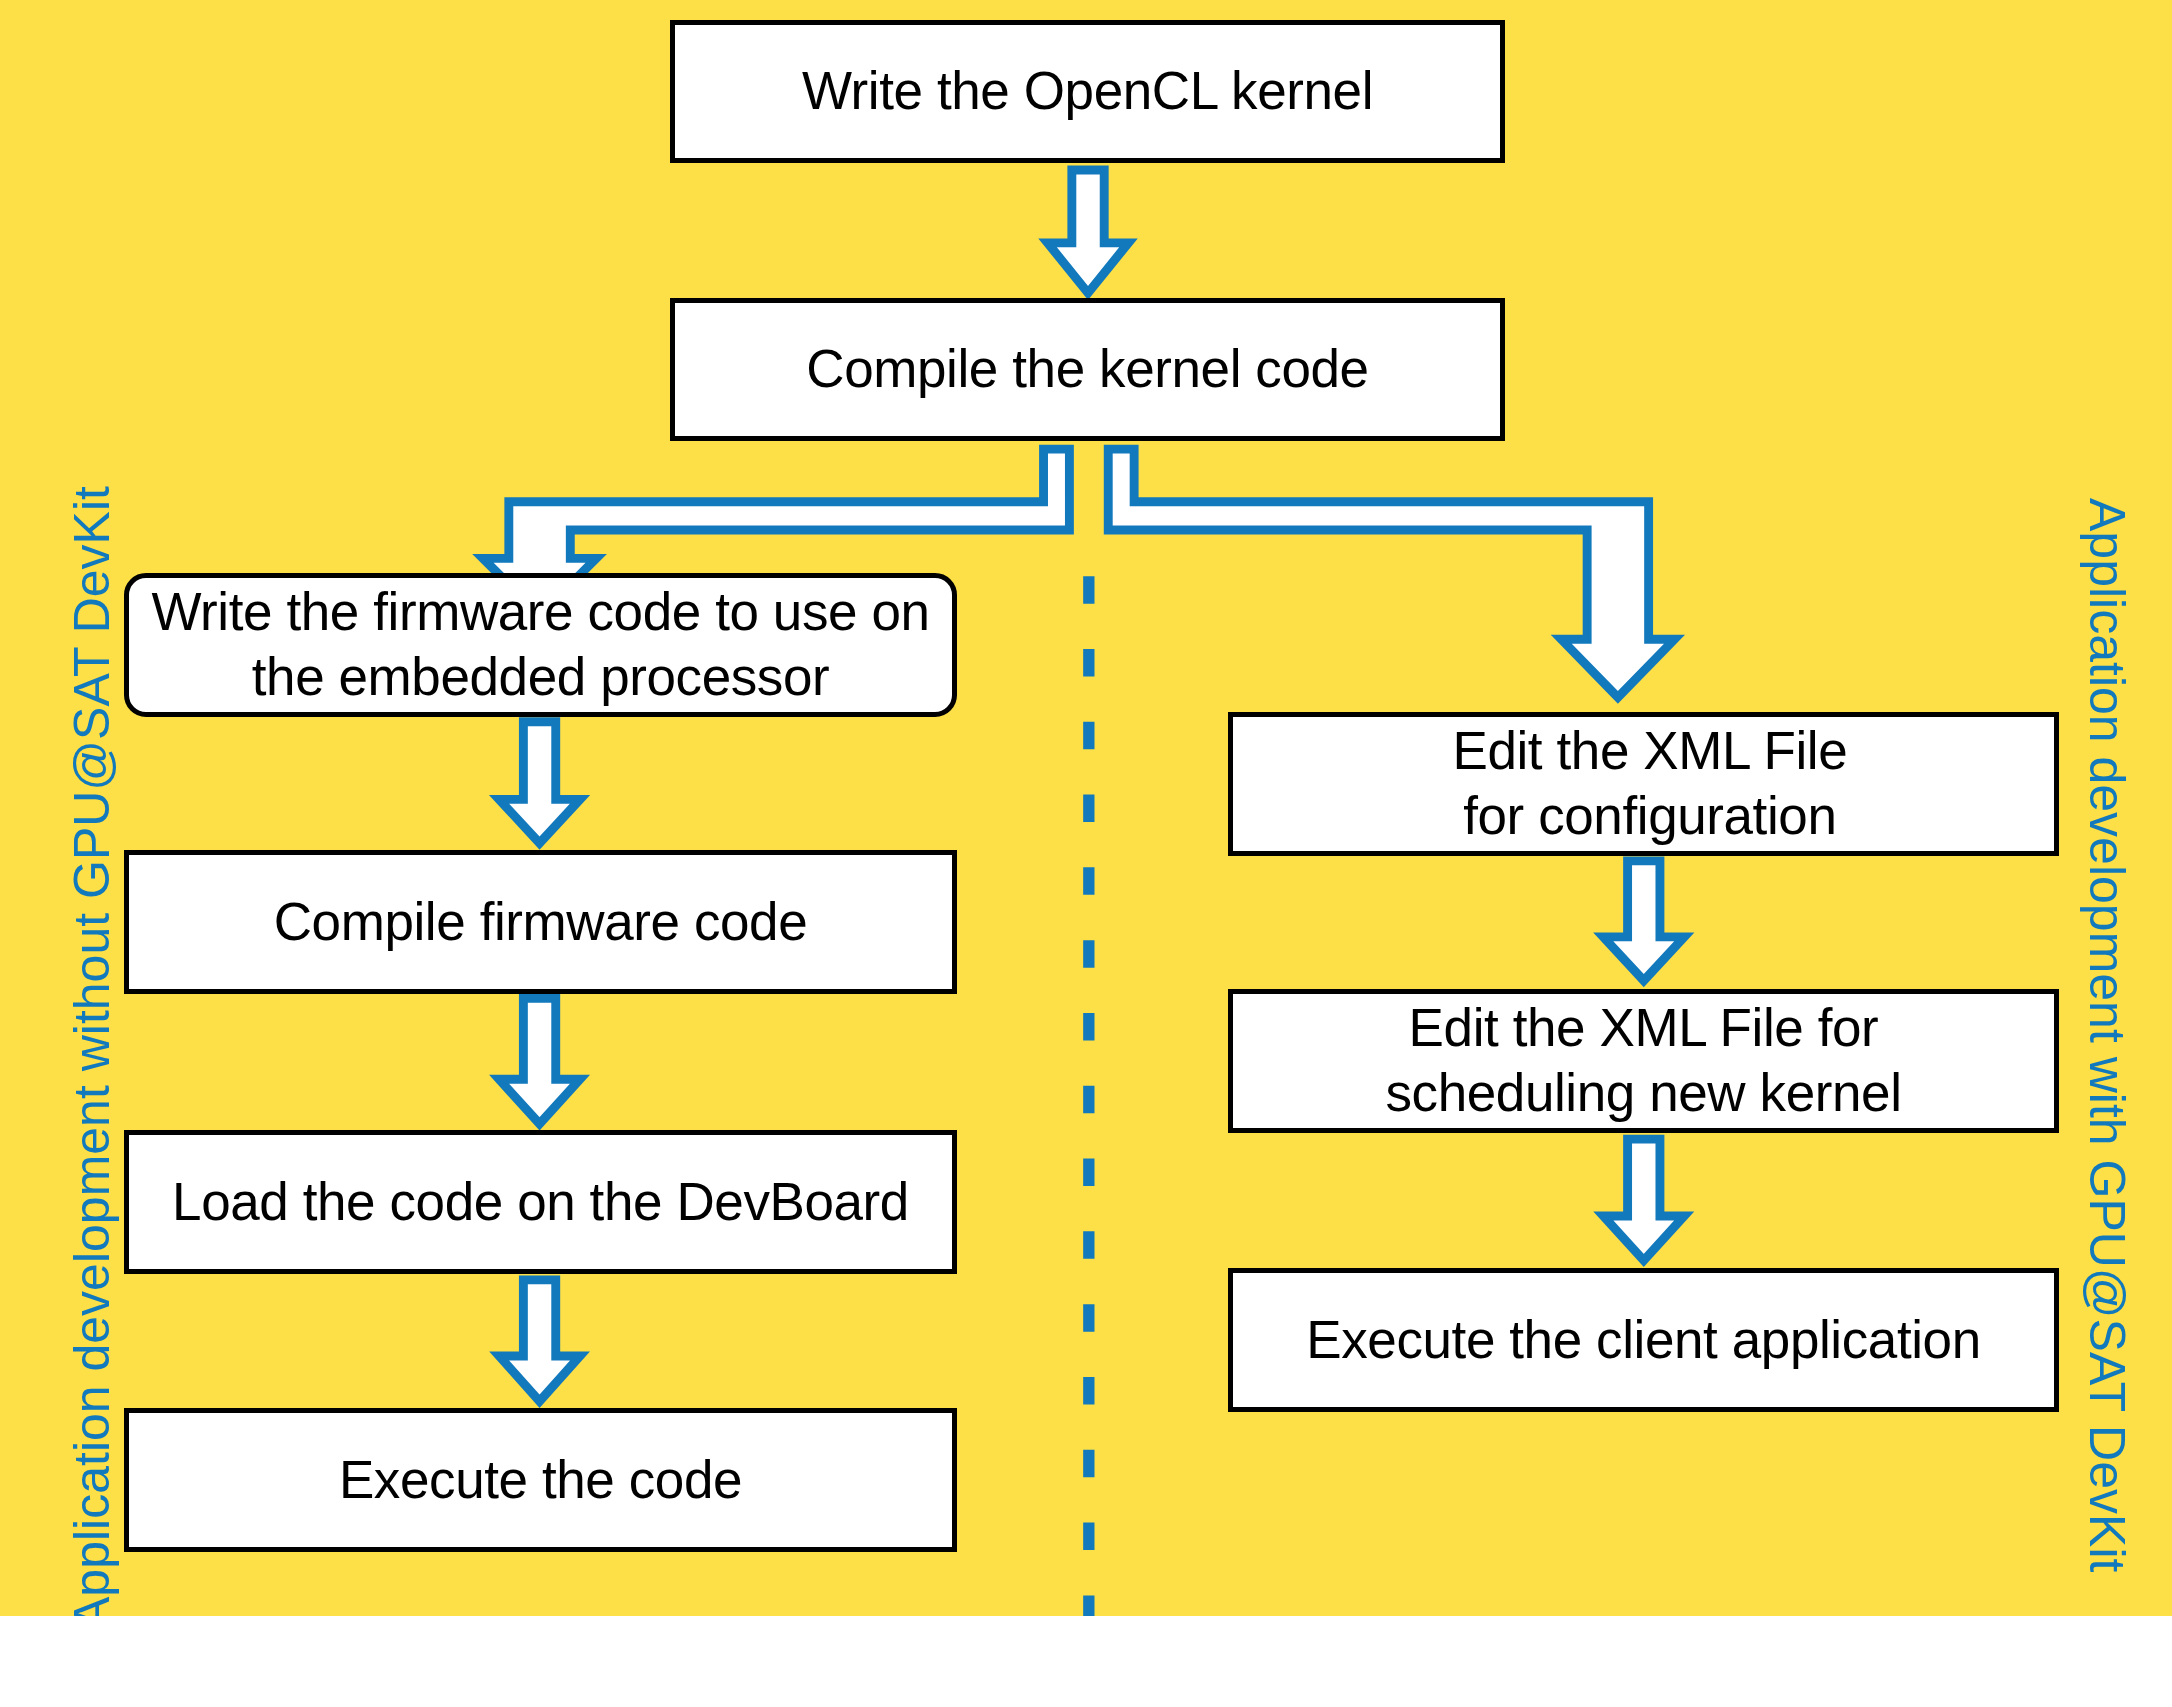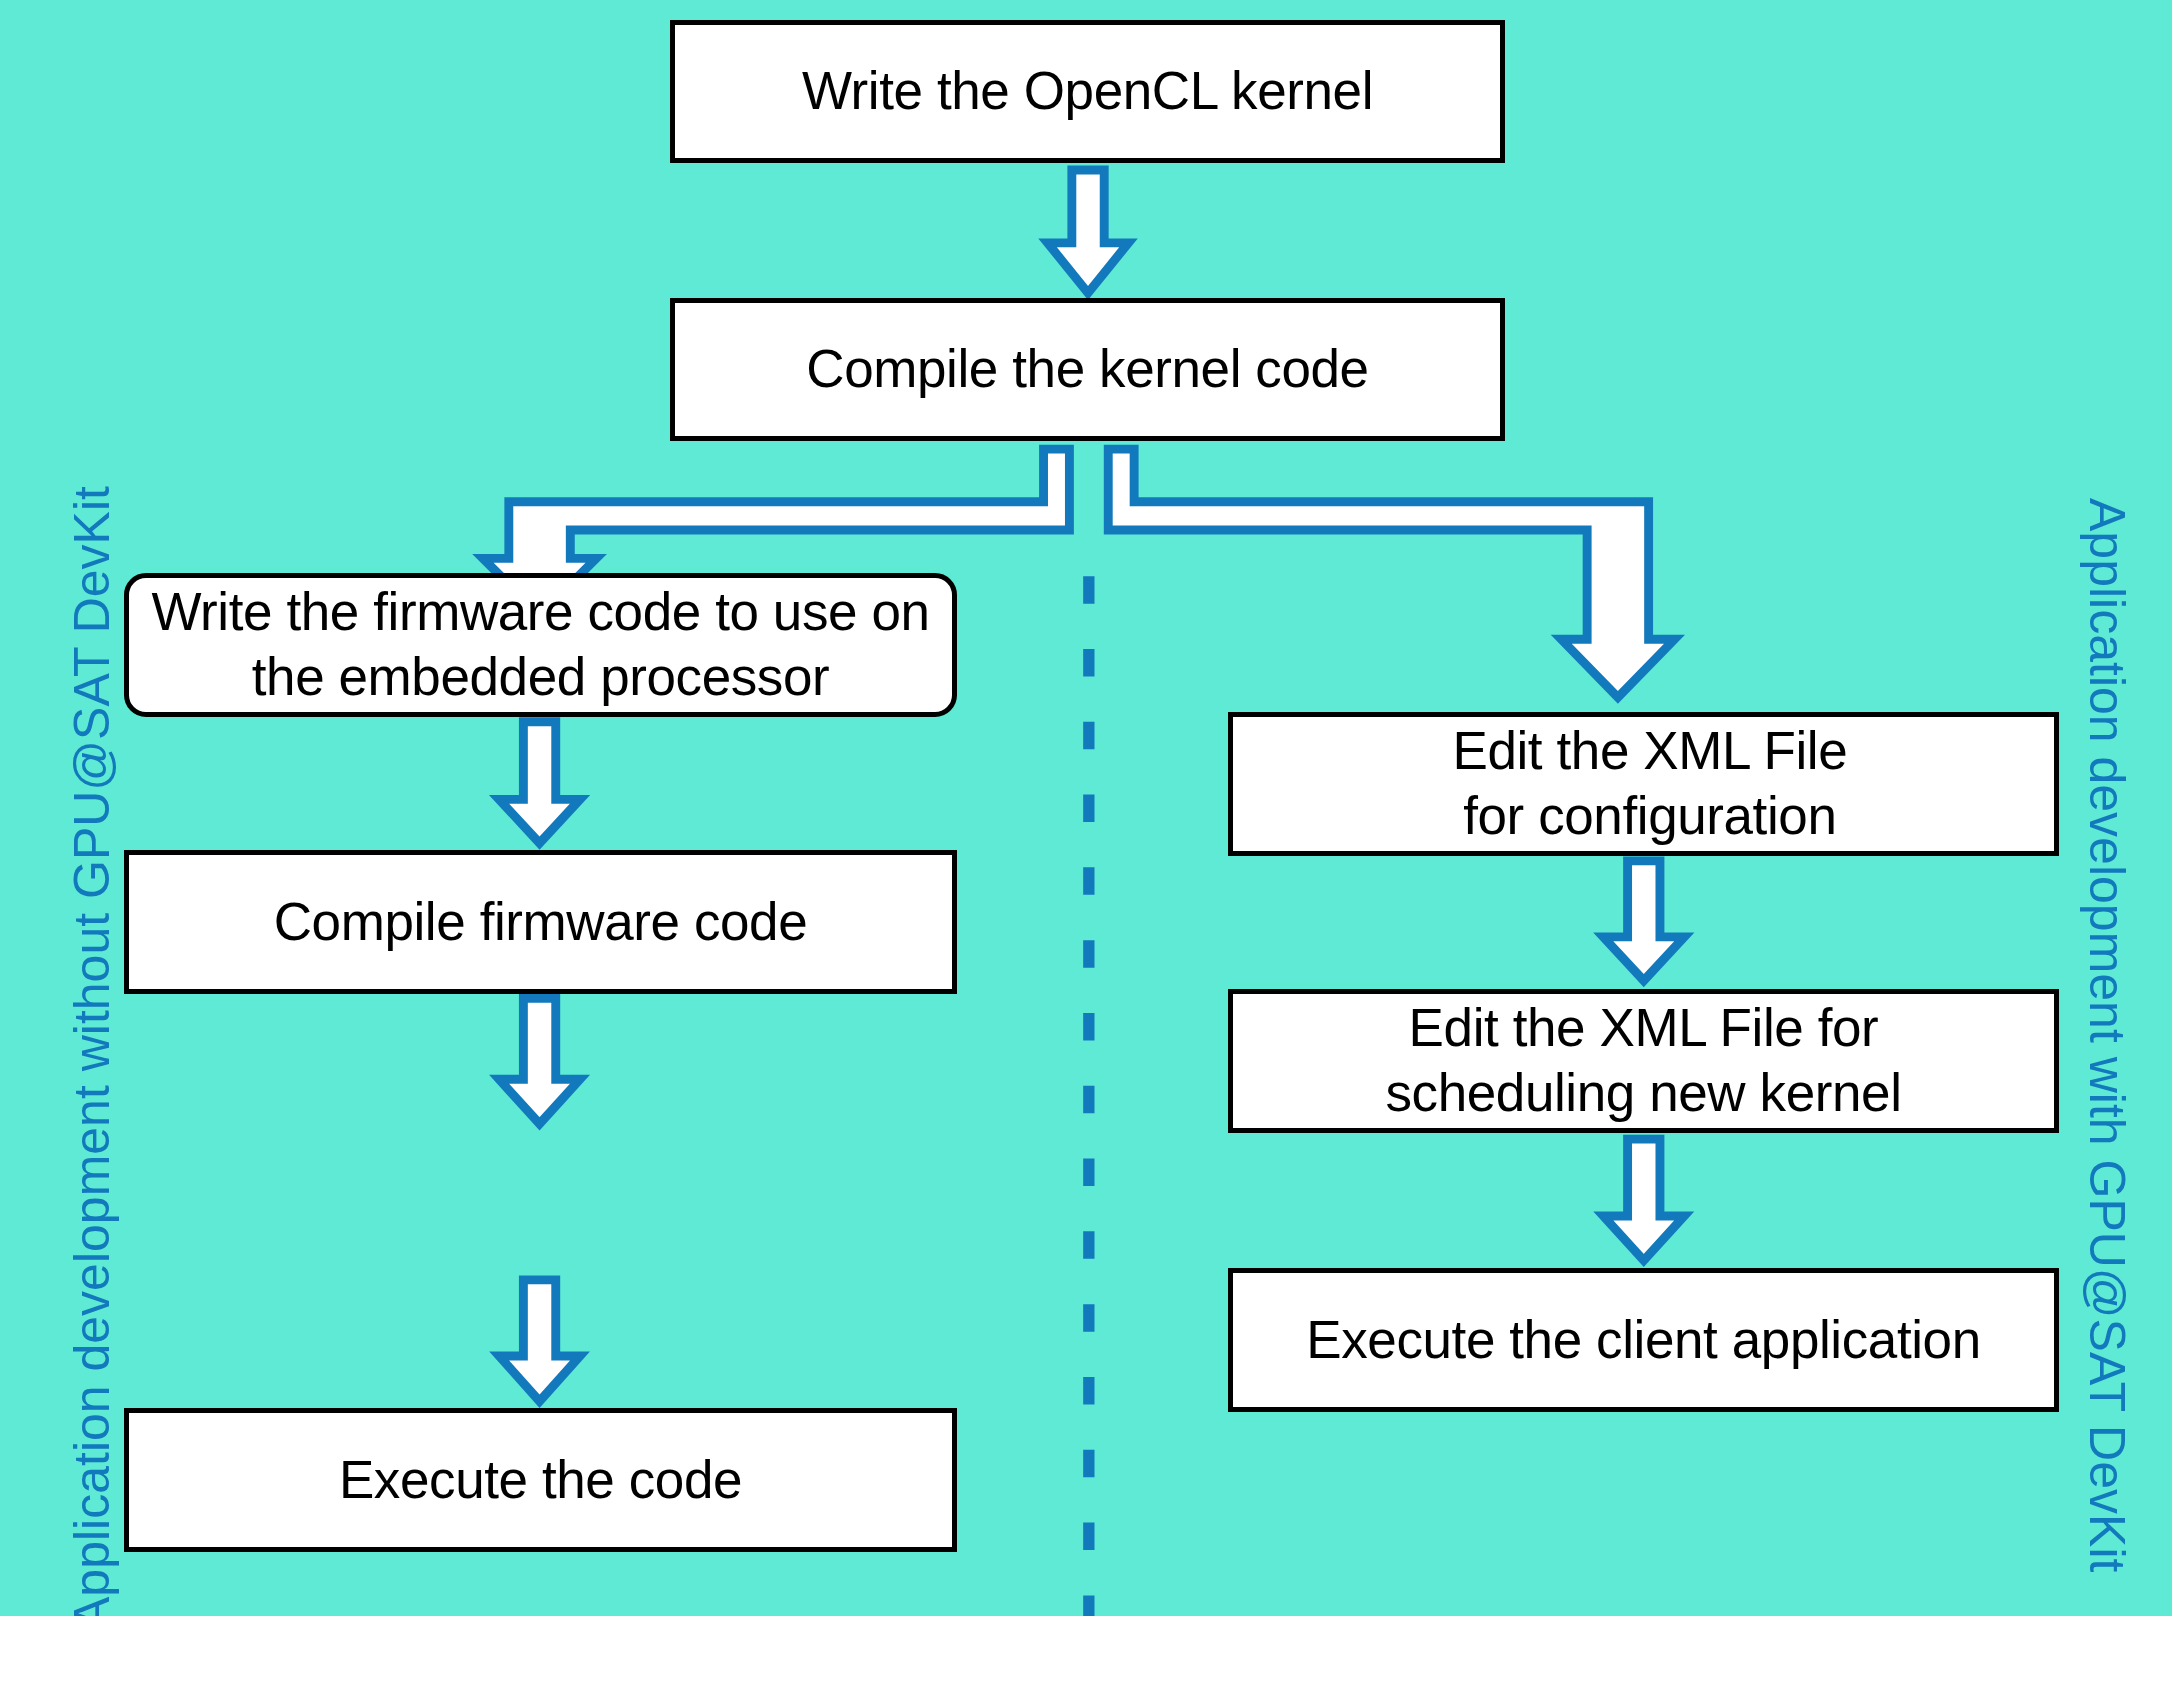--- a/index.html
+++ b/index.html
@@ -8,21 +8,21 @@
     padding: 0;
     background: #ffffff;
   }
   body {
     font-family: "Liberation Sans", sans-serif;
   }
   #canvas {
     position: relative;
     width: 2172px;
     height: 1616px;
-    background: #5eead4;
+    background: #fde047;
     overflow: hidden;
     text-decoration: underline;
   }
   
   .box {
     position: absolute;
     box-sizing: border-box;
     border: 5.7px solid #000000;
     background: #ffffff;
     display: flex;
@@ -159,20 +159,21 @@
 
   <div class="box" style="left:670px; top:20px; width:835px; height:143px;">Write the OpenCL kernel</div>
 
   <div class="box" style="left:670px; top:298px; width:835px; height:143px;">Compile the kernel code</div>
 
   <div class="box" style="left:124px; top:573px; width:833px; height:144px;border-radius:22px;">Write the firmware code to use on
 the embedded processor</div>
 
   <div class="box" style="left:124px; top:850px; width:833px; height:144px;">Compile firmware code</div>
 
+  <div class="box" style="left:124px; top:1130px; width:833px; height:144px;">Load the code on the DevBoard</div>
 
   <div class="box" style="left:124px; top:1408px; width:833px; height:144px;">Execute the code</div>
 
   <div class="box" style="left:1228px; top:712px; width:831px; height:144px;padding-left:24px;">Edit the XML File
 for configuration</div>
 
   <div class="box" style="left:1228px; top:989px; width:831px; height:144px;">Edit the XML File for
 scheduling new kernel</div>
 
   <div class="box" style="left:1228px; top:1268px; width:831px; height:144px;">Execute the client application</div>

